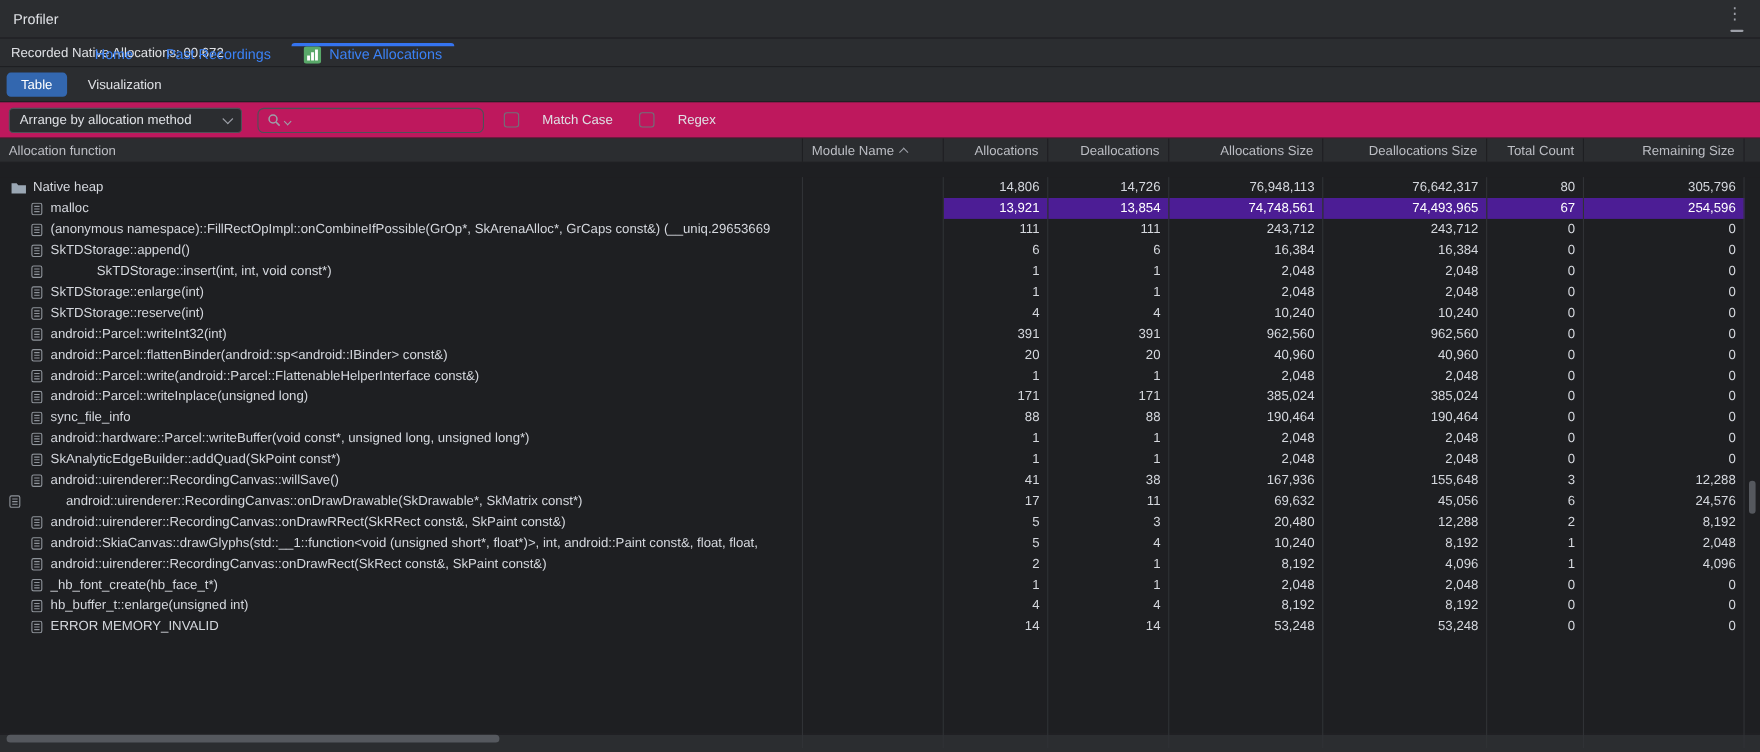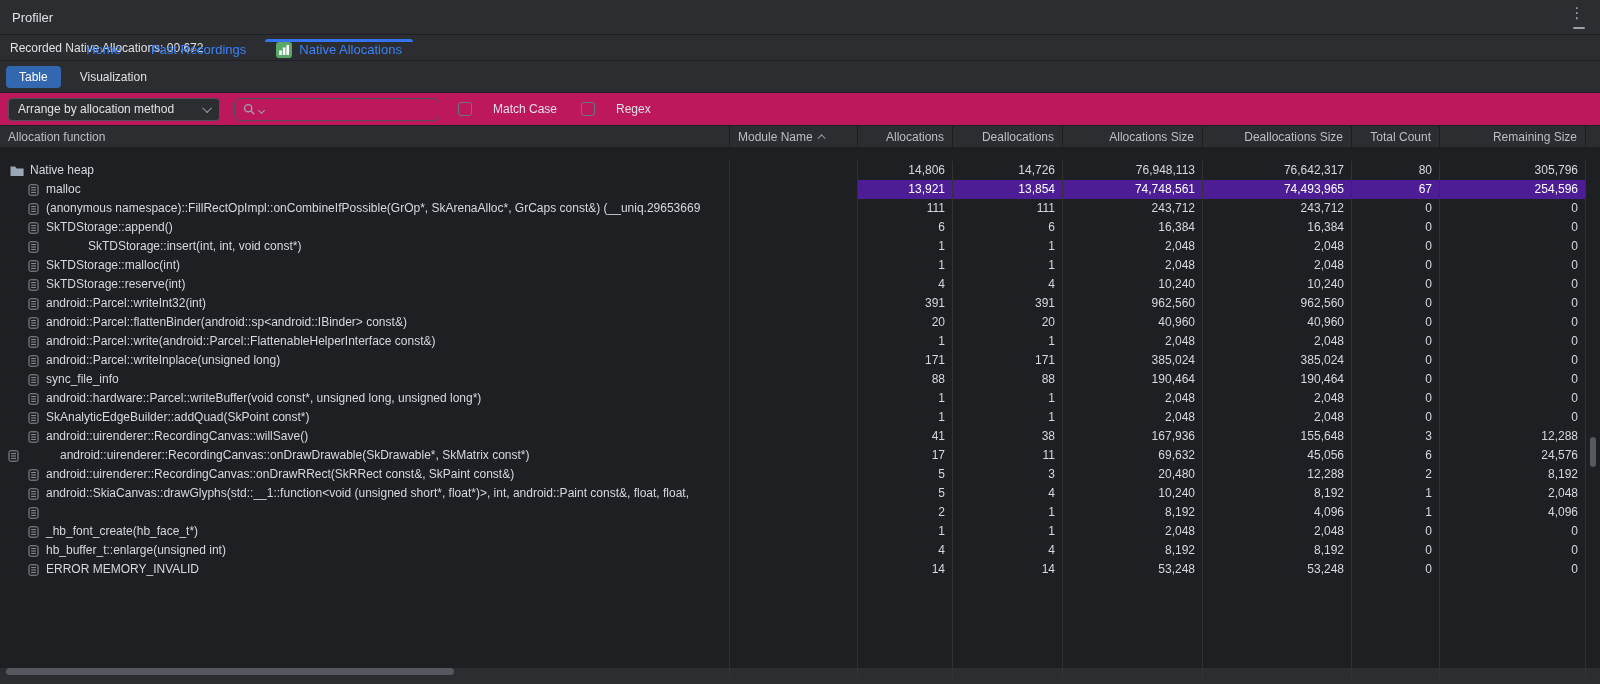--- a/index.html
+++ b/index.html
@@ -278,21 +278,21 @@
         <div class="tr">
           <div class="td fn" style="padding-left: 28px;">
             <span class="icon">
               <svg width="12" height="12" viewBox="0 0 12 12">
                 <rect x="1" y="0.8" width="9" height="10.4" rx="1.5" fill="none" stroke="#8f949b"></rect>
                 <line x1="3.1" y1="3.6" x2="8" y2="3.6" stroke="#8f949b"></line>
                 <line x1="3.1" y1="6" x2="8" y2="6" stroke="#8f949b"></line>
                 <line x1="3.1" y1="8.4" x2="8" y2="8.4" stroke="#8f949b"></line>
               </svg>
             </span>
-            <span>SkTDStorage::malloc(int)</span>
+            <span>SkTDStorage::enlarge(int)</span>
           </div>
           <div class="td"></div>
           <div class="td num">1</div>
           <div class="td num">1</div>
           <div class="td num">2,048</div>
           <div class="td num">2,048</div>
           <div class="td num">0</div>
           <div class="td num">0</div>
         </div>
         <div class="tr">
@@ -538,20 +538,21 @@
         <div class="tr">
           <div class="td fn" style="padding-left: 28px;">
             <span class="icon">
               <svg width="12" height="12" viewBox="0 0 12 12">
                 <rect x="1" y="0.8" width="9" height="10.4" rx="1.5" fill="none" stroke="#8f949b"></rect>
                 <line x1="3.1" y1="3.6" x2="8" y2="3.6" stroke="#8f949b"></line>
                 <line x1="3.1" y1="6" x2="8" y2="6" stroke="#8f949b"></line>
                 <line x1="3.1" y1="8.4" x2="8" y2="8.4" stroke="#8f949b"></line>
               </svg>
             </span>
+            <span>android::uirenderer::RecordingCanvas::onDrawRect(SkRect const&amp;, SkPaint const&amp;)</span>
           </div>
           <div class="td"></div>
           <div class="td num">2</div>
           <div class="td num">1</div>
           <div class="td num">8,192</div>
           <div class="td num">4,096</div>
           <div class="td num">1</div>
           <div class="td num">4,096</div>
         </div>
         <div class="tr">

